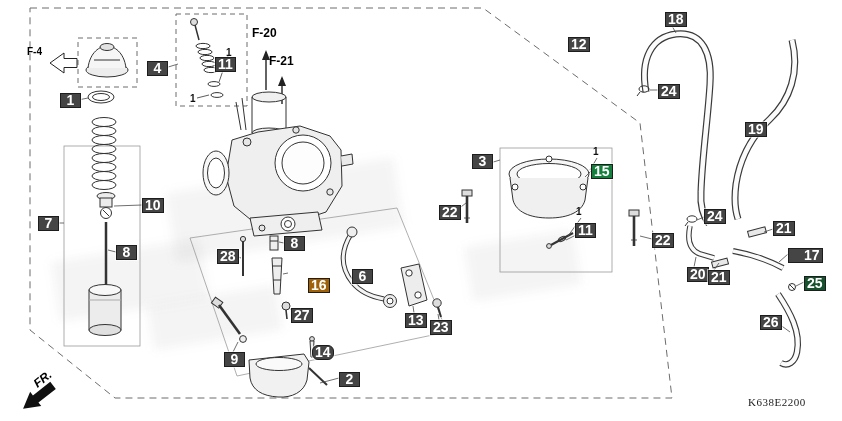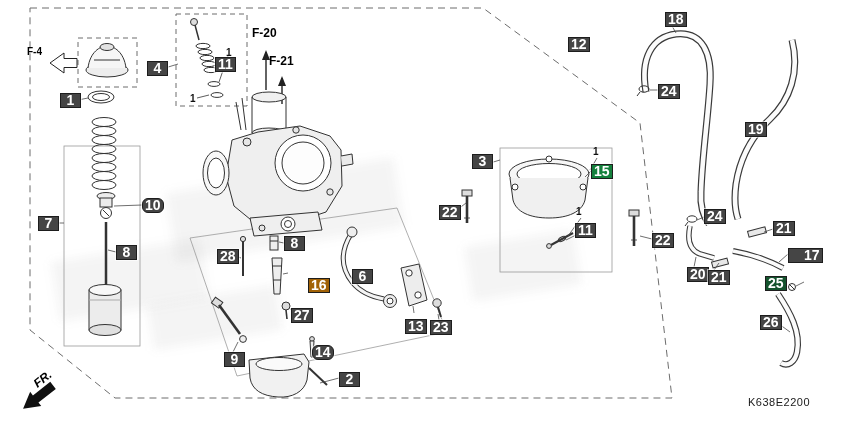--- a/index.html
+++ b/index.html
@@ -16,21 +16,21 @@
     font-weight:bold; font-size:14px; line-height:13px;
     box-shadow:0 0 0 1px rgba(255,255,255,0.6);
   }
   .index-label { position:absolute; font-size:10px; color:#101010; font-weight:bold; }
   .ref { position:absolute; color:#000; font-weight:bold; }
   .ref-f4  { left:27px;  top:46px; font-size:10px; }
   .ref-f26 { left:252px; top:26px; font-size:12px; }
   .ref-f21 { left:269px; top:54px; font-size:12px; }
   .fr-label { position:absolute; left:33px; top:372px; font-weight:bold; font-style:italic;
               font-size:12px; transform:rotate(-38deg); color:#000; }
-  .diagram-code { position:absolute; left:748px; top:396px; font-size:11px; color:#1a1a1a; letter-spacing:0.5px; }
+  .diagram-code { position:absolute; left:748px; top:396px; font-size:11px; color:#1a1a1a; letter-spacing:0.5px;font-family:Liberation Serif, serif; }
 </style>
 </head>
 <body>
 
 <div class="stage">
 
   <div class="wm" style="left:55px;top:250px;width:150px;height:60px;"></div>
   <div class="wm" style="left:170px;top:175px;width:230px;height:70px;"></div>
   <div class="wm" style="left:150px;top:295px;width:130px;height:45px;"></div>
   <div class="wm" style="left:468px;top:238px;width:110px;height:55px;"></div>
@@ -282,43 +282,43 @@
 
   <div>
       <div class="callout" style="left: 665px; top: 12px; background: rgb(69, 69, 69); color: rgb(255, 255, 255);">18</div>
       <div class="callout" style="left: 568px; top: 37px; background: rgb(69, 69, 69); color: rgb(255, 255, 255);">12</div>
       <div class="callout" style="left: 658px; top: 84px; background: rgb(69, 69, 69); color: rgb(255, 255, 255);">24</div>
       <div class="callout" style="left: 745px; top: 122px; background: rgb(69, 69, 69); color: rgb(255, 255, 255);">19</div>
       <div class="callout" style="left: 147px; top: 61px; background: rgb(69, 69, 69); color: rgb(255, 255, 255);">4</div>
       <div class="callout" style="left: 215px; top: 57px; background: rgb(69, 69, 69); color: rgb(255, 255, 255);">11</div>
       <div class="callout" style="left: 60px; top: 93px; background: rgb(69, 69, 69); color: rgb(255, 255, 255);">1</div>
       <div class="callout" style="left: 38px; top: 216px; background: rgb(69, 69, 69); color: rgb(255, 255, 255);">7</div>
-      <div class="callout" style="left: 142px; top: 198px; background: rgb(69, 69, 69); color: rgb(255, 255, 255); border-radius: 6px;">10</div>
+      <div class="callout" style="left: 142px; top: 198px; background: rgb(69, 69, 69); color: rgb(255, 255, 255);">10</div>
       <div class="callout" style="left: 116px; top: 245px; background: rgb(69, 69, 69); color: rgb(255, 255, 255);">8</div>
       <div class="callout" style="left: 217px; top: 249px; background: rgb(69, 69, 69); color: rgb(255, 255, 255);">28</div>
       <div class="callout" style="left: 284px; top: 236px; background: rgb(69, 69, 69); color: rgb(255, 255, 255);">8</div>
       <div class="callout" style="left: 288px; top: 278px; background: #a16207; color: rgb(255, 255, 255); margin-left: 20px;">16</div>
       <div class="callout" style="left: 352px; top: 269px; background: rgb(69, 69, 69); color: rgb(255, 255, 255);">6</div>
       <div class="callout" style="left: 291px; top: 308px; background: rgb(69, 69, 69); color: rgb(255, 255, 255);">27</div>
       <div class="callout" style="left: 224px; top: 352px; background: rgb(69, 69, 69); color: rgb(255, 255, 255);">9</div>
       <div class="callout" style="left: 312px; top: 345px; background: rgb(69, 69, 69); color: rgb(255, 255, 255); border-radius: 6px;">14</div>
       <div class="callout" style="left: 339px; top: 372px; background: rgb(69, 69, 69); color: rgb(255, 255, 255);">2</div>
-      <div class="callout" style="left: 405px; top: 313px; background: rgb(69, 69, 69); color: rgb(255, 255, 255); margin-top: 6px;">13</div>
+      <div class="callout" style="left: 405px; top: 313px; background: rgb(69, 69, 69); color: rgb(255, 255, 255);">13</div>
       <div class="callout" style="left: 430px; top: 320px; background: rgb(69, 69, 69); color: rgb(255, 255, 255);">23</div>
       <div class="callout" style="left: 472px; top: 154px; background: rgb(69, 69, 69); color: rgb(255, 255, 255);">3</div>
       <div class="callout" style="left: 591px; top: 164px; background: #15803d; color: rgb(255, 255, 255);">15</div>
       <div class="callout" style="left: 439px; top: 205px; background: rgb(69, 69, 69); color: rgb(255, 255, 255);">22</div>
       <div class="callout" style="left: 575px; top: 223px; background: rgb(69, 69, 69); color: rgb(255, 255, 255);">11</div>
       <div class="callout" style="left: 652px; top: 233px; background: rgb(69, 69, 69); color: rgb(255, 255, 255);">22</div>
       <div class="callout" style="left: 704px; top: 209px; background: rgb(69, 69, 69); color: rgb(255, 255, 255);">24</div>
       <div class="callout" style="left: 773px; top: 221px; background: rgb(69, 69, 69); color: rgb(255, 255, 255);">21</div>
       <div class="callout" style="left: 788px; top: 248px; background: rgb(69, 69, 69); color: rgb(255, 255, 255); padding-left: 15px;">17</div>
       <div class="callout" style="left: 687px; top: 267px; background: rgb(69, 69, 69); color: rgb(255, 255, 255);">20</div>
       <div class="callout" style="left: 708px; top: 270px; background: rgb(69, 69, 69); color: rgb(255, 255, 255);">21</div>
-      <div class="callout" style="left: 765px; top: 276px; background: #14532d; color: rgb(255, 255, 255);">25</div>
+      <div class="callout" style="left: 804px; top: 276px; background: #14532d; color: rgb(255, 255, 255);">25</div>
       <div class="callout" style="left: 760px; top: 315px; background: rgb(69, 69, 69); color: rgb(255, 255, 255);">26</div>
       <div class="index-label" style="left: 226px; top: 47px;">1</div>
       <div class="index-label" style="left: 190px; top: 93px;">1</div>
       <div class="index-label" style="left: 593px; top: 146px;">1</div>
       <div class="index-label" style="left: 576px; top: 206px;">1</div>
     </div>
 
 </div>
 
 </body></html>

